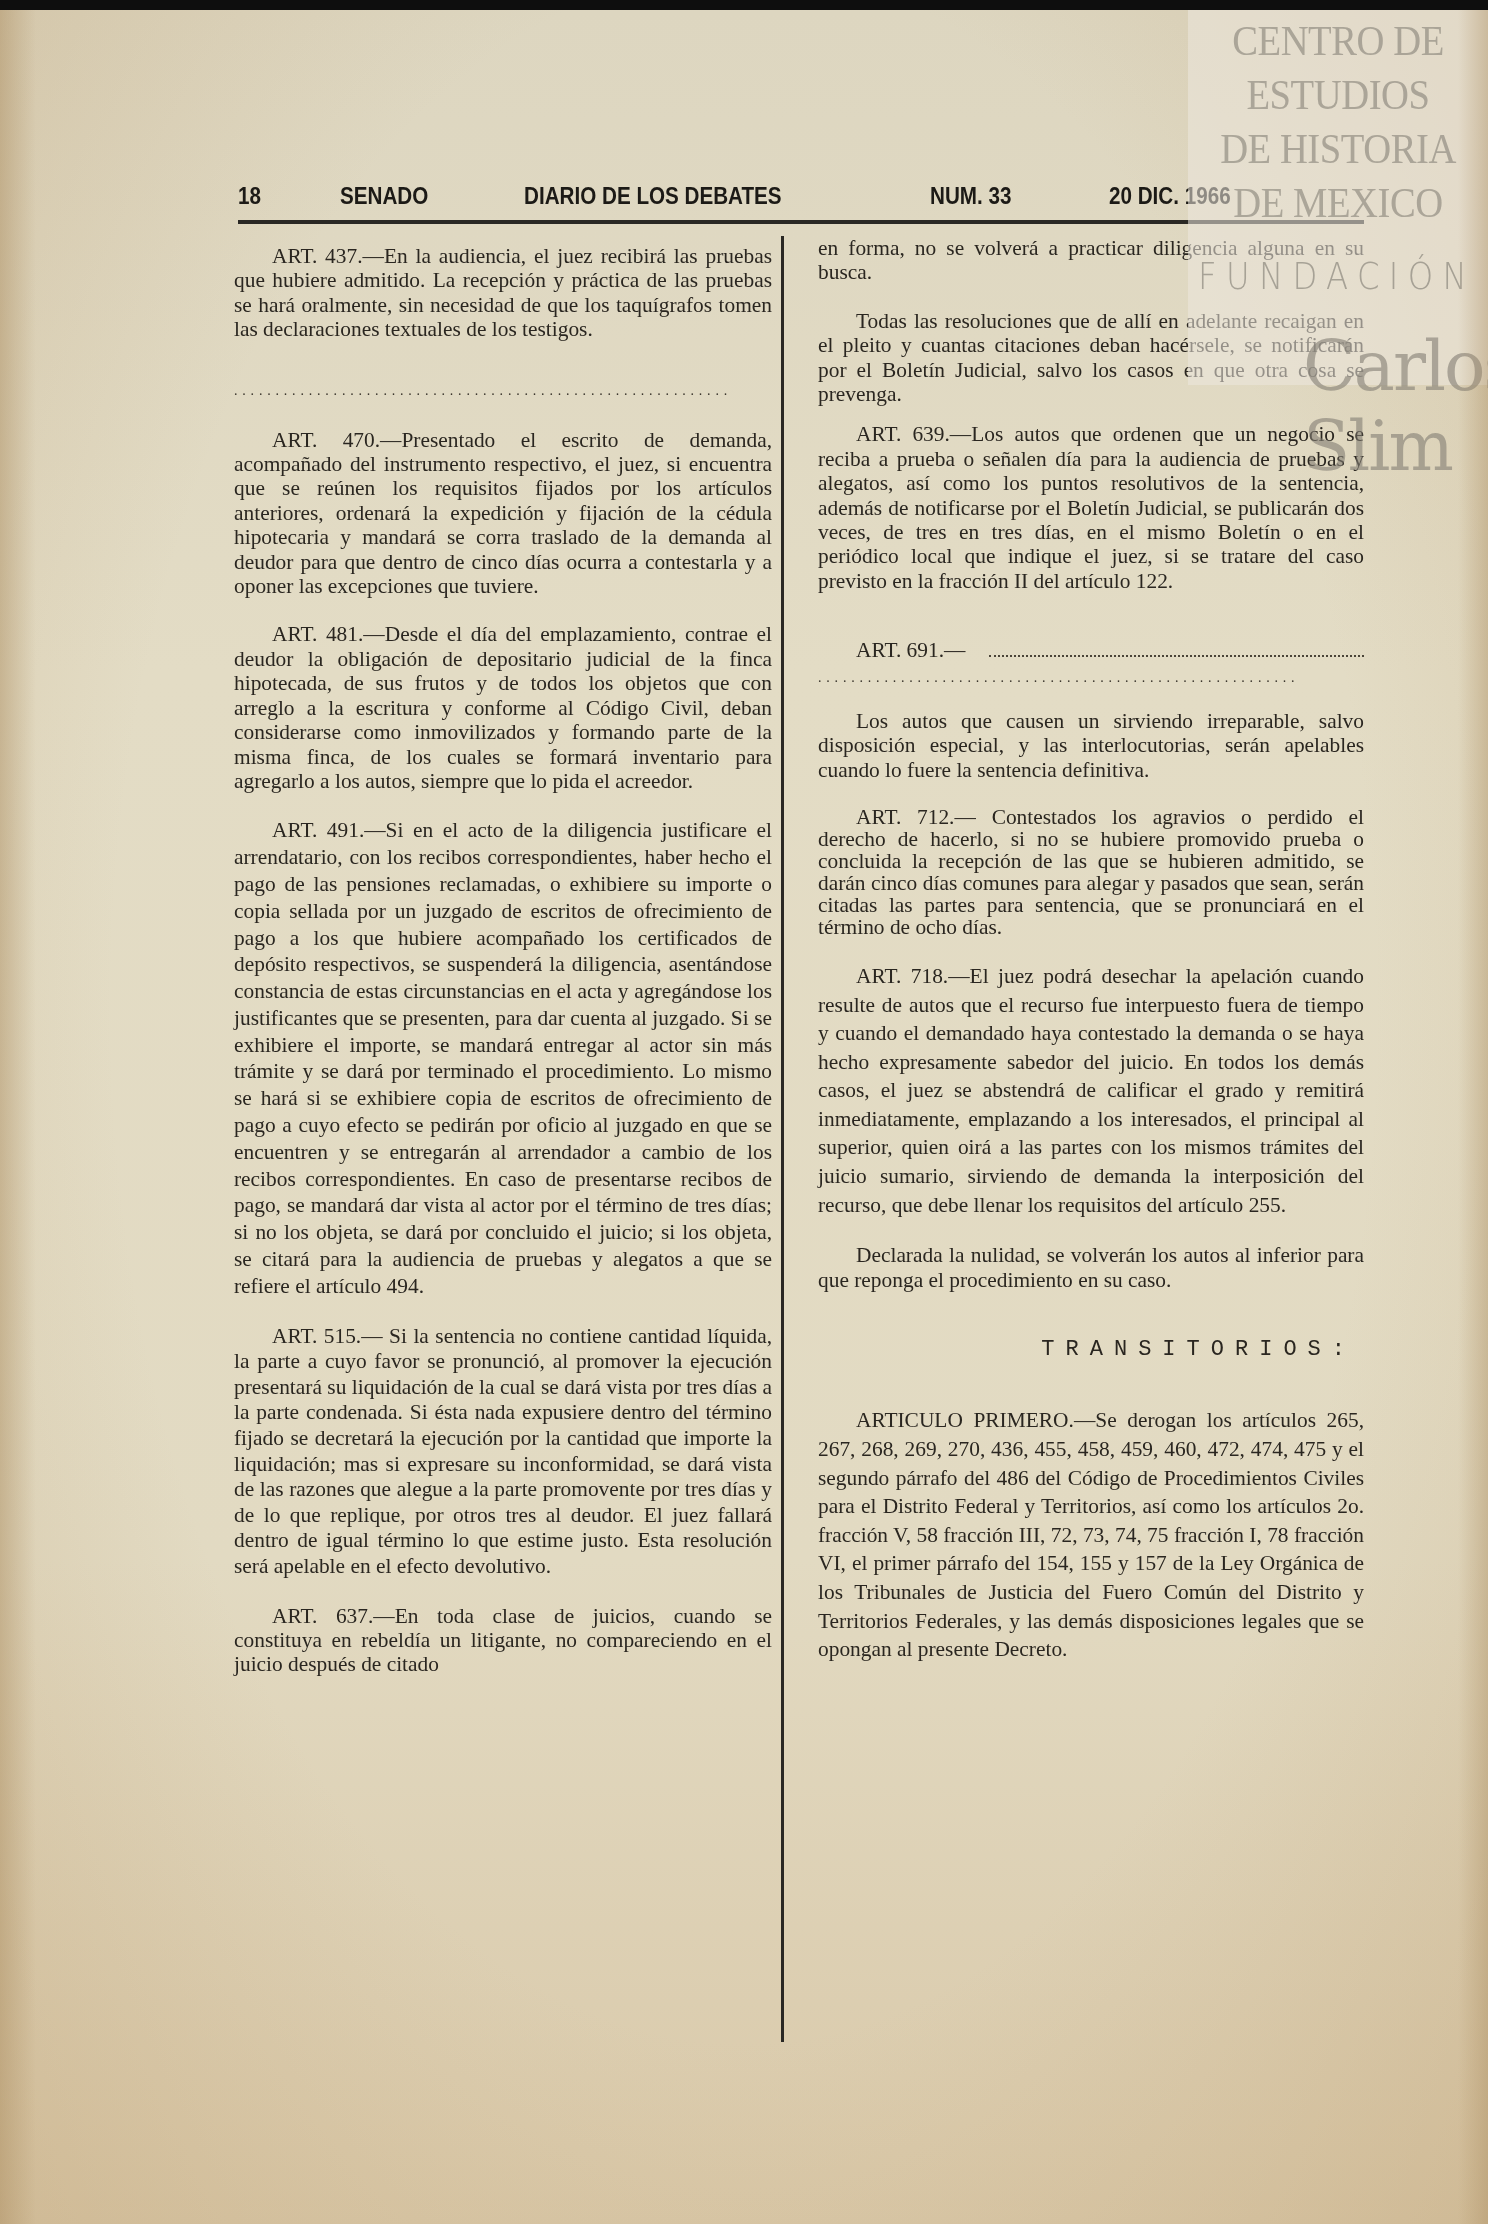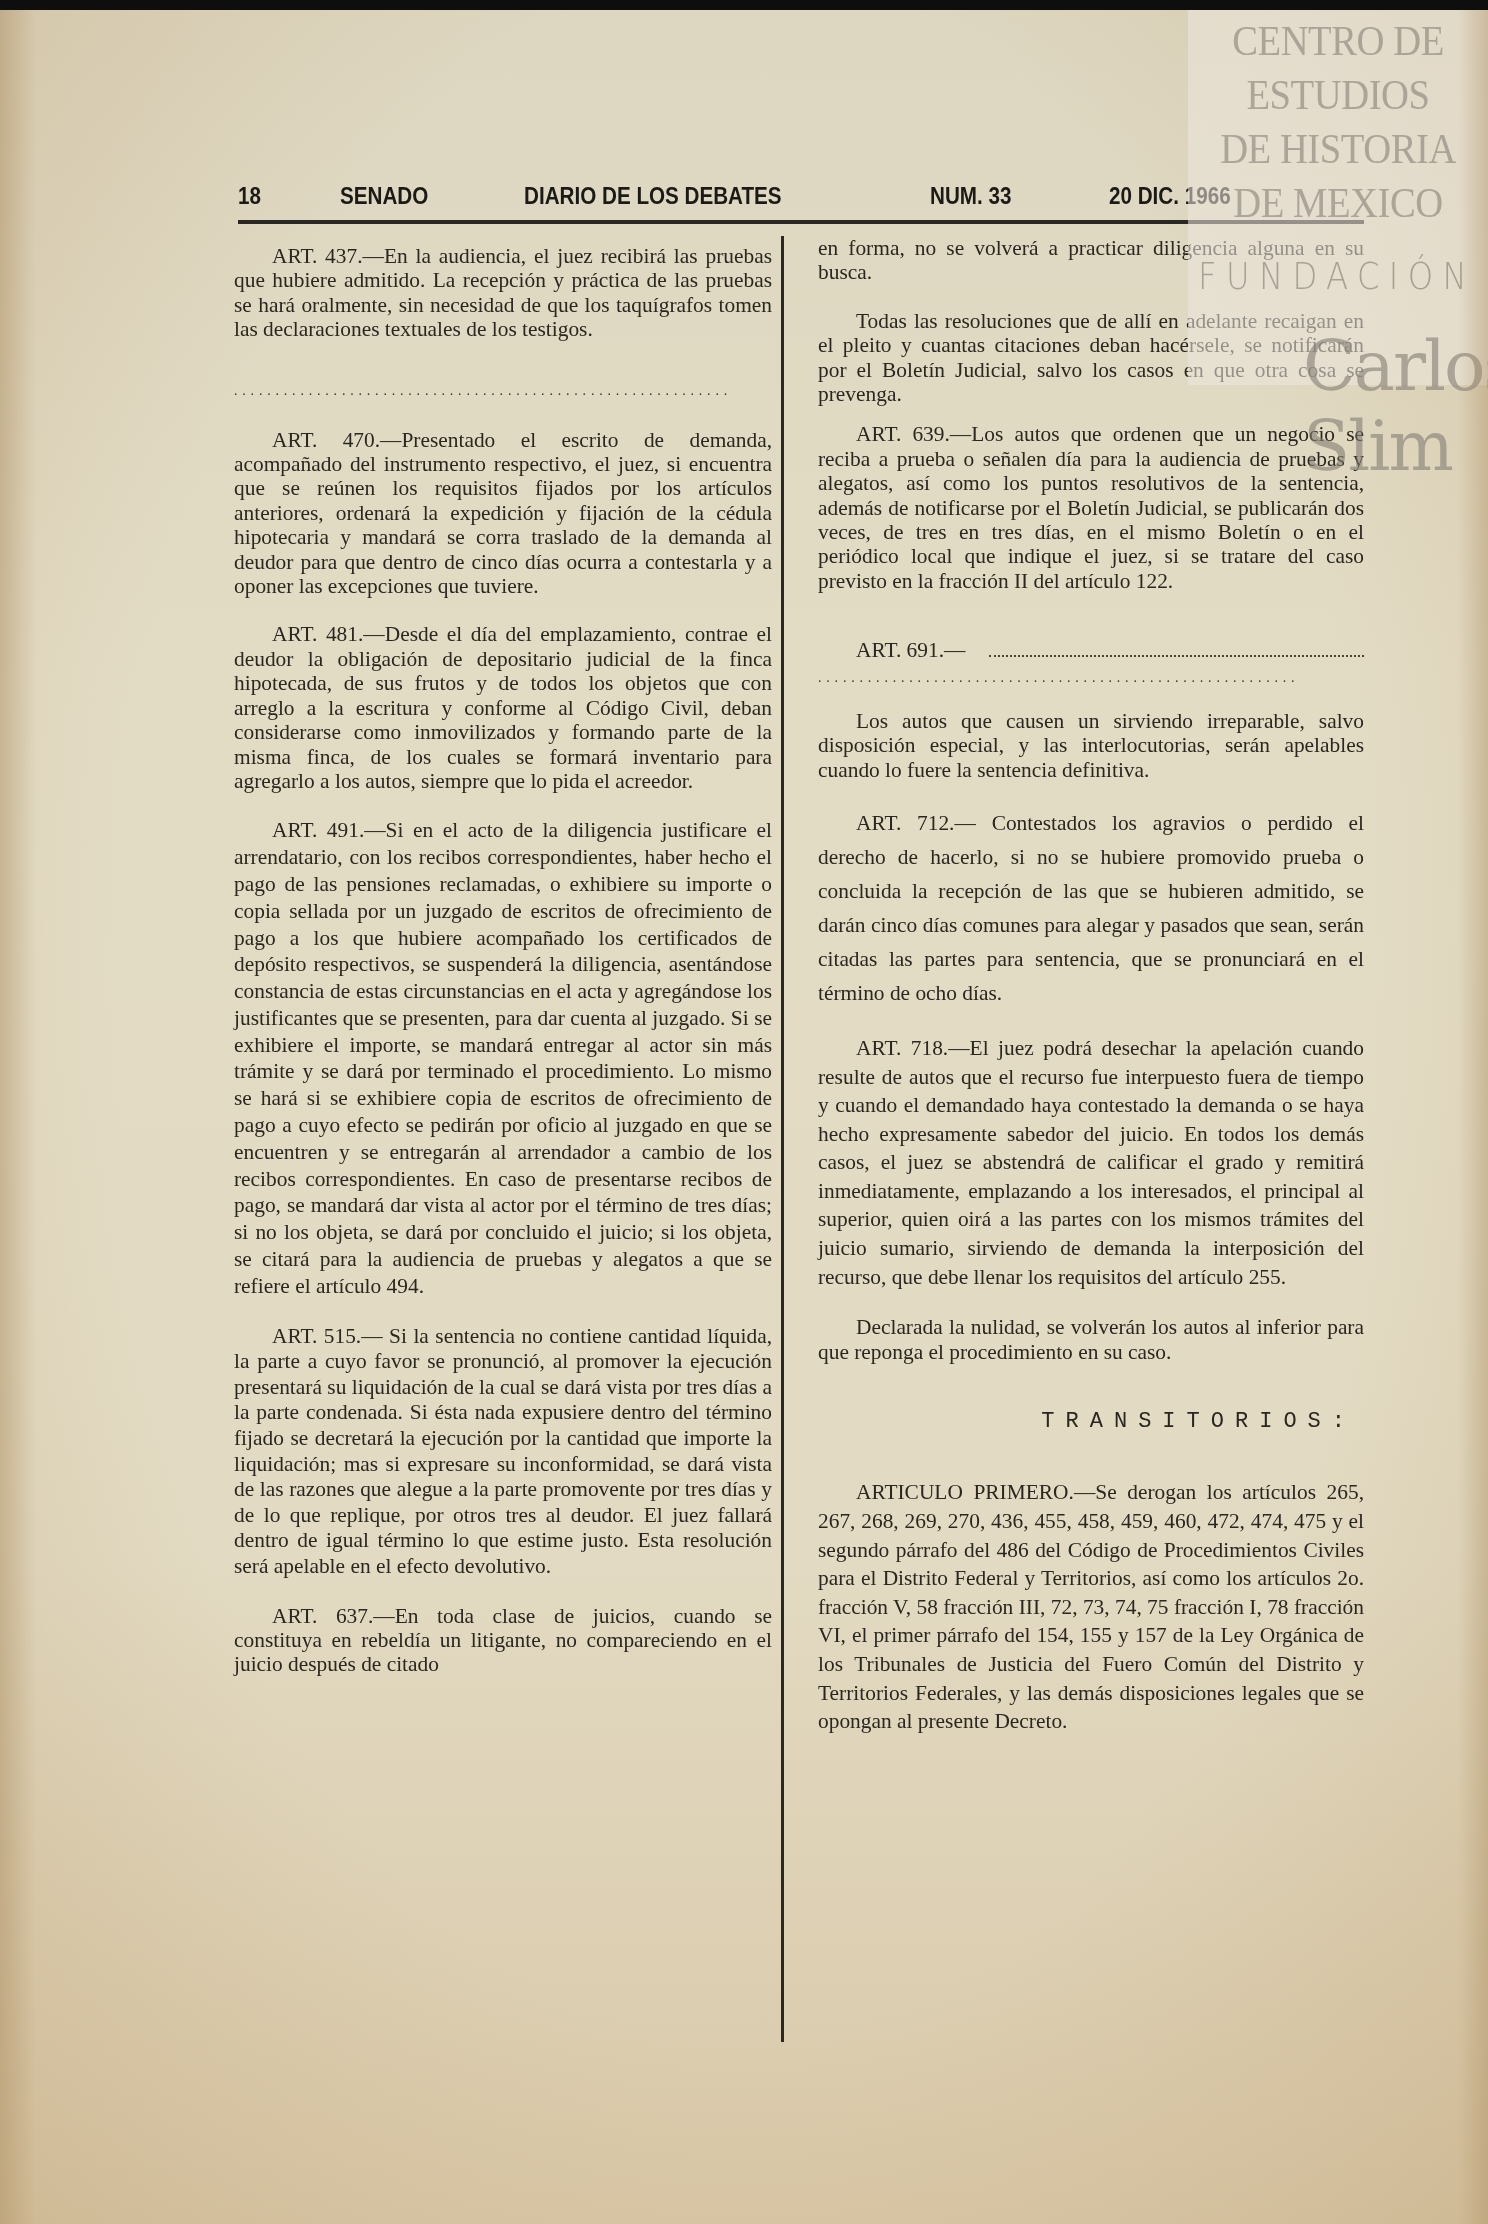--- a/index.html
+++ b/index.html
@@ -132,21 +132,21 @@
     <div class="gap-s"></div>
     <div class="art691">
       <span>ART. 691.—</span>
       <span class="fill"></span>
     </div>
     <div style="height:6px"></div>
     <div class="dots">..........................................................</div>
     <div style="height:16px"></div>
     <p class="p">Los autos que causen un sirviendo irreparable, salvo disposición especial, y las interlocutorias, serán apelables cuando lo fuere la sentencia definitiva.</p>
     <div class="gap-s"></div>
-    <p class="p" style="line-height:34px;">ART. 712.— Contestados los agravios o perdido el derecho de hacerlo, si no se hubiere promovido prueba o concluida la recepción de las que se hubieren admitido, se darán cinco días comunes para alegar y pasados que sean, serán citadas las partes para sentencia, que se pronunciará en el término de ocho días.</p>
+    <p class="p" style="line-height:22px;">ART. 712.— Contestados los agravios o perdido el derecho de hacerlo, si no se hubiere promovido prueba o concluida la recepción de las que se hubieren admitido, se darán cinco días comunes para alegar y pasados que sean, serán citadas las partes para sentencia, que se pronunciará en el término de ocho días.</p>
     <div class="gap-s"></div>
     <p class="p" style="line-height:28.6px;">ART. 718.—El juez podrá desechar la apelación cuando resulte de autos que el recurso fue interpuesto fuera de tiempo y cuando el demandado haya contestado la demanda o se haya hecho expresamente sabedor del juicio. En todos los demás casos, el juez se abstendrá de calificar el grado y remitirá inmediatamente, emplazando a los interesados, el principal al superior, quien oirá a las partes con los mismos trámites del juicio sumario, sirviendo de demanda la interposición del recurso, que debe llenar los requisitos del artículo 255.</p>
     <div class="gap-s"></div>
     <p class="p">Declarada la nulidad, se volverán los autos al inferior para que reponga el procedimiento en su caso.</p>
     <div style="height:38px"></div>
     <p class="center-h">TRANSITORIOS:</p>
     <div style="height:36px"></div>
     <p class="p" style="line-height:28.6px;">ARTICULO PRIMERO.—Se derogan los artículos 265, 267, 268, 269, 270, 436, 455, 458, 459, 460, 472, 474, 475 y el segundo párrafo del 486 del Código de Procedimientos Civiles para el Distrito Federal y Territorios, así como los artículos 2o. fracción V, 58 fracción III, 72, 73, 74, 75 fracción I, 78 fracción VI, el primer párrafo del 154, 155 y 157 de la Ley Orgánica de los Tribunales de Justicia del Fuero Común del Distrito y Territorios Federales, y las demás disposiciones legales que se opongan al presente Decreto.</p>
   </div>
 

